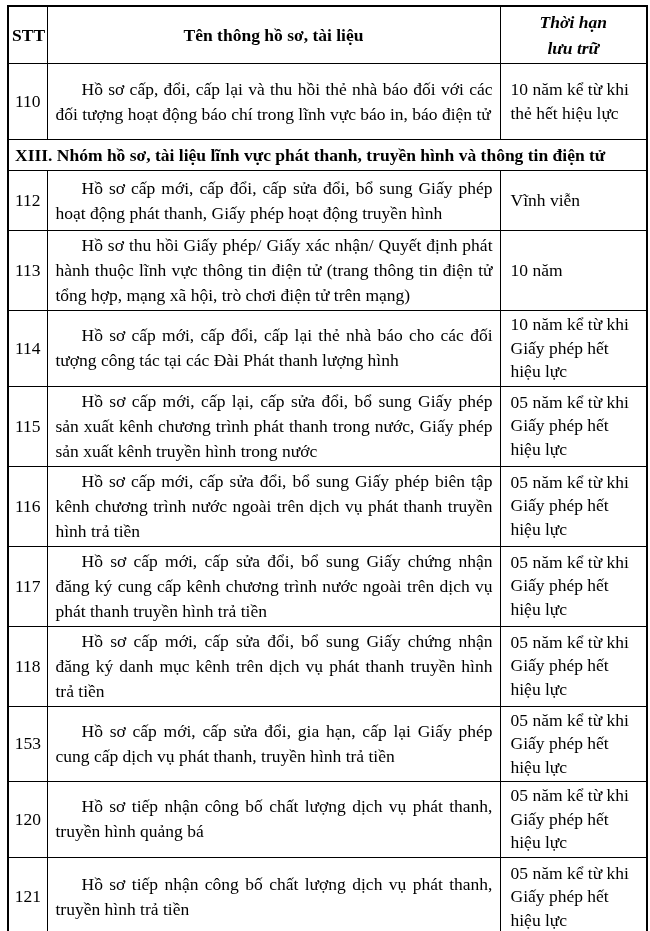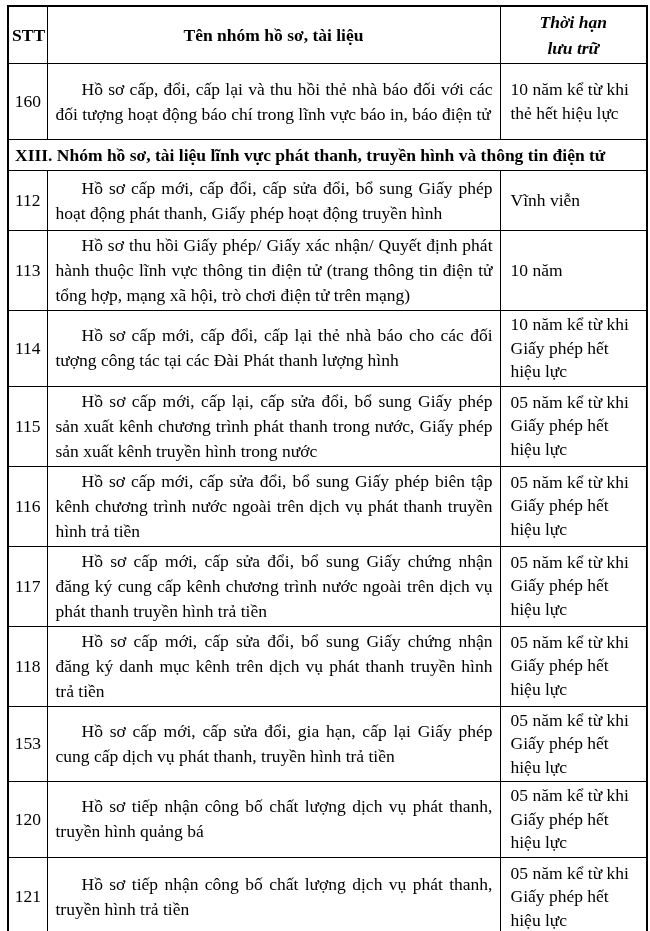--- a/index.html
+++ b/index.html
@@ -83,27 +83,27 @@
 <div class="page">
   <table class="doc-table">
     <colgroup>
       <col class="col-stt">
       <col class="col-name">
       <col class="col-ret">
     </colgroup>
     <thead>
       <tr style="height:57px">
         <th>STT</th>
-        <th>Tên nhóm hồ sơ, tài liệu</th>
+        <th>Tên thông hồ sơ, tài liệu</th>
         <th><span class="ret-head">Thời hạn lưu trữ</span></th>
       </tr>
     </thead>
     <tbody>
       <tr style="height:76px">
-        <td class="stt">160</td>
+        <td class="stt">110</td>
         <td class="name">Hồ sơ cấp, đổi, cấp lại và thu hồi thẻ nhà báo đối với các đối tượng hoạt động báo chí trong lĩnh vực báo in, báo điện tử</td>
         <td class="ret">10 năm kể từ khi thẻ hết hiệu lực</td>
       </tr>
       <tr style="height:31px">
         <td class="section" colspan="3">XIII. Nhóm hồ sơ, tài liệu lĩnh vực phát thanh, truyền hình và thông tin điện tử</td>
       </tr>
       <tr style="height:60px">
         <td class="stt">112</td>
         <td class="name">Hồ sơ cấp mới, cấp đổi, cấp sửa đổi, bổ sung Giấy phép hoạt động phát thanh, Giấy phép hoạt động truyền hình</td>
         <td class="ret">Vĩnh viễn</td>

